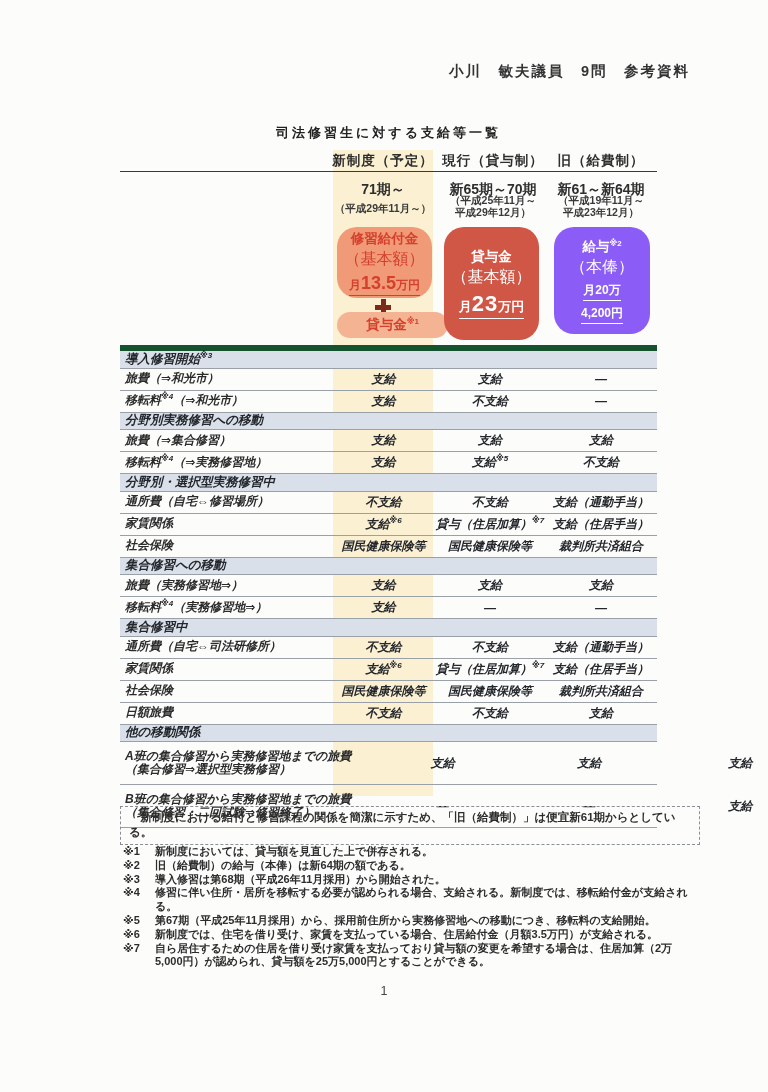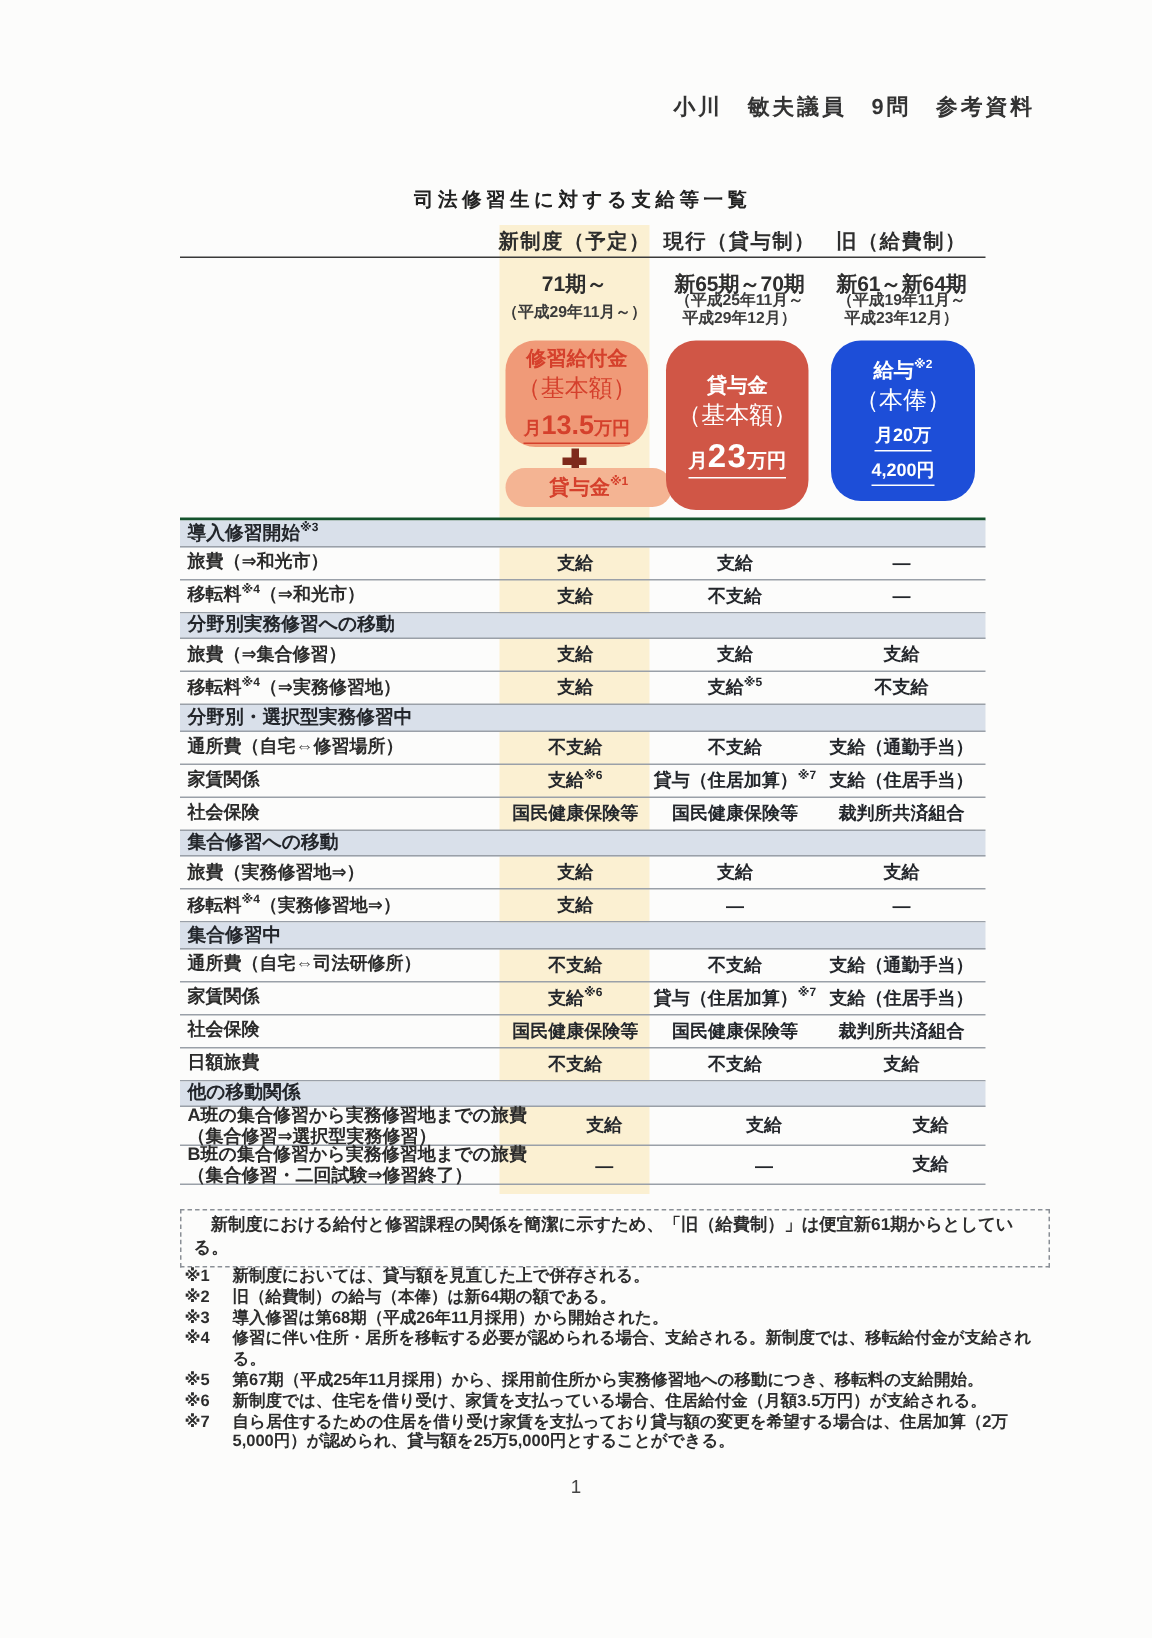--- a/index.html
+++ b/index.html
@@ -23,39 +23,39 @@
   .c1 { left:313px; width:140px; } .c2 { left:423px; width:140px; } .c3 { left:531px; width:140px; }
   .term { top:181px; height:15px; text-align:center; font-size:14px; font-weight:700; color:#2e2e2e; }
   .period { text-align:center; font-size:10.5px; line-height:11.5px; color:#3a3a3a; font-weight:600; }
   .p1 { top:203px; } .p23 { top:195px; }
 
   
   .box { display:flex; flex-direction:column; align-items:center; justify-content:center; border-radius:20px; }
   .box-new  { left:337px; top:227px; width:95px; height:71px; background:#f09a78; color:#d5402c; }
   .box-new2 { left:337px; top:312px; width:111px; height:26px; background:#f4b493; color:#d5402c; }
   .box-cur  { left:444px; top:227px; width:95px; height:113px; background:#d05646; color:#fff; }
-  .box-old  { left:554px; top:227px; width:96px; height:107px; background:#1d4ed8; color:#fff; }
+  .box-old  { left:554px; top:227px; width:96px; height:107px; background:#8b5cf6; color:#fff; }
   .bl1 { font-size:13.5px; font-weight:700; }
   .bl2 { font-size:16px; font-weight:400; margin-top:1px; }
   .amt { font-weight:700; margin-top:3px; border-bottom:1.6px solid currentColor; padding-bottom:1px; font-size:12px; white-space:nowrap; }
   .amt .big { font-size:18px; }
   .box-cur .amt .big { font-size:22px; letter-spacing:1px; }
   .box-cur .amt, .box-old .amt { font-size:13px; }
   .box-old .amt { margin-top:4px; font-size:12px; }
   sup { font-size:8px; vertical-align:super; line-height:0; }
   .plus-icon { left:375px; top:299px; width:16px; height:16px; }
   .plus-icon::before { content:""; position:absolute; left:5.5px; top:0; width:5px; height:16px; background:#7e2a1b; }
   .plus-icon::after  { content:""; position:absolute; left:0; top:5.5px; width:16px; height:5px; background:#7e2a1b; }
 
   
-  .rows { left:120px; top:345px; width:537px; border-top:2px solid #14532d; }
+  .rows { left:120px; top:345px; width:537px; border-top:6px solid #14532d;font-style:italic; }
   .trow { display:flex; align-items:center; border-bottom:1px solid #9aa0a8; position:relative; }
   .trow.data { height:22px; background:transparent; }
   .trow.section { height:17.5px; background:#d9e0ea; }
-  .trow.tall { height:26px; }
+  .trow.tall { height:43px;gap:40px; }
   .slabel { padding-left:5px; font-size:12.5px; font-weight:700; color:#23262b; white-space:nowrap; }
   .rlabel { flex:0 0 212px; padding-left:5px; font-size:12px; font-weight:600; white-space:nowrap; line-height:13.5px; }
   .cell { text-align:center; font-size:12px; font-weight:600; color:#23262b; white-space:nowrap; }
   .cell.k0 { flex:0 0 103px; } .cell.k1 { flex:0 0 110px; } .cell.k2 { flex:0 0 112px; }
 
   
   .note { left:120px; top:806px; width:580px; border:1.6px dashed #8a8f96; padding:3px 8px 4px 8px;
           font-size:11.5px; line-height:15px; font-weight:600; color:#2d2d2d; }
   .footnotes { left:123px; top:845px; width:575px; }
   .fn { display:flex; font-size:11px; line-height:13.8px; font-weight:600; color:#2d2d2d; }

